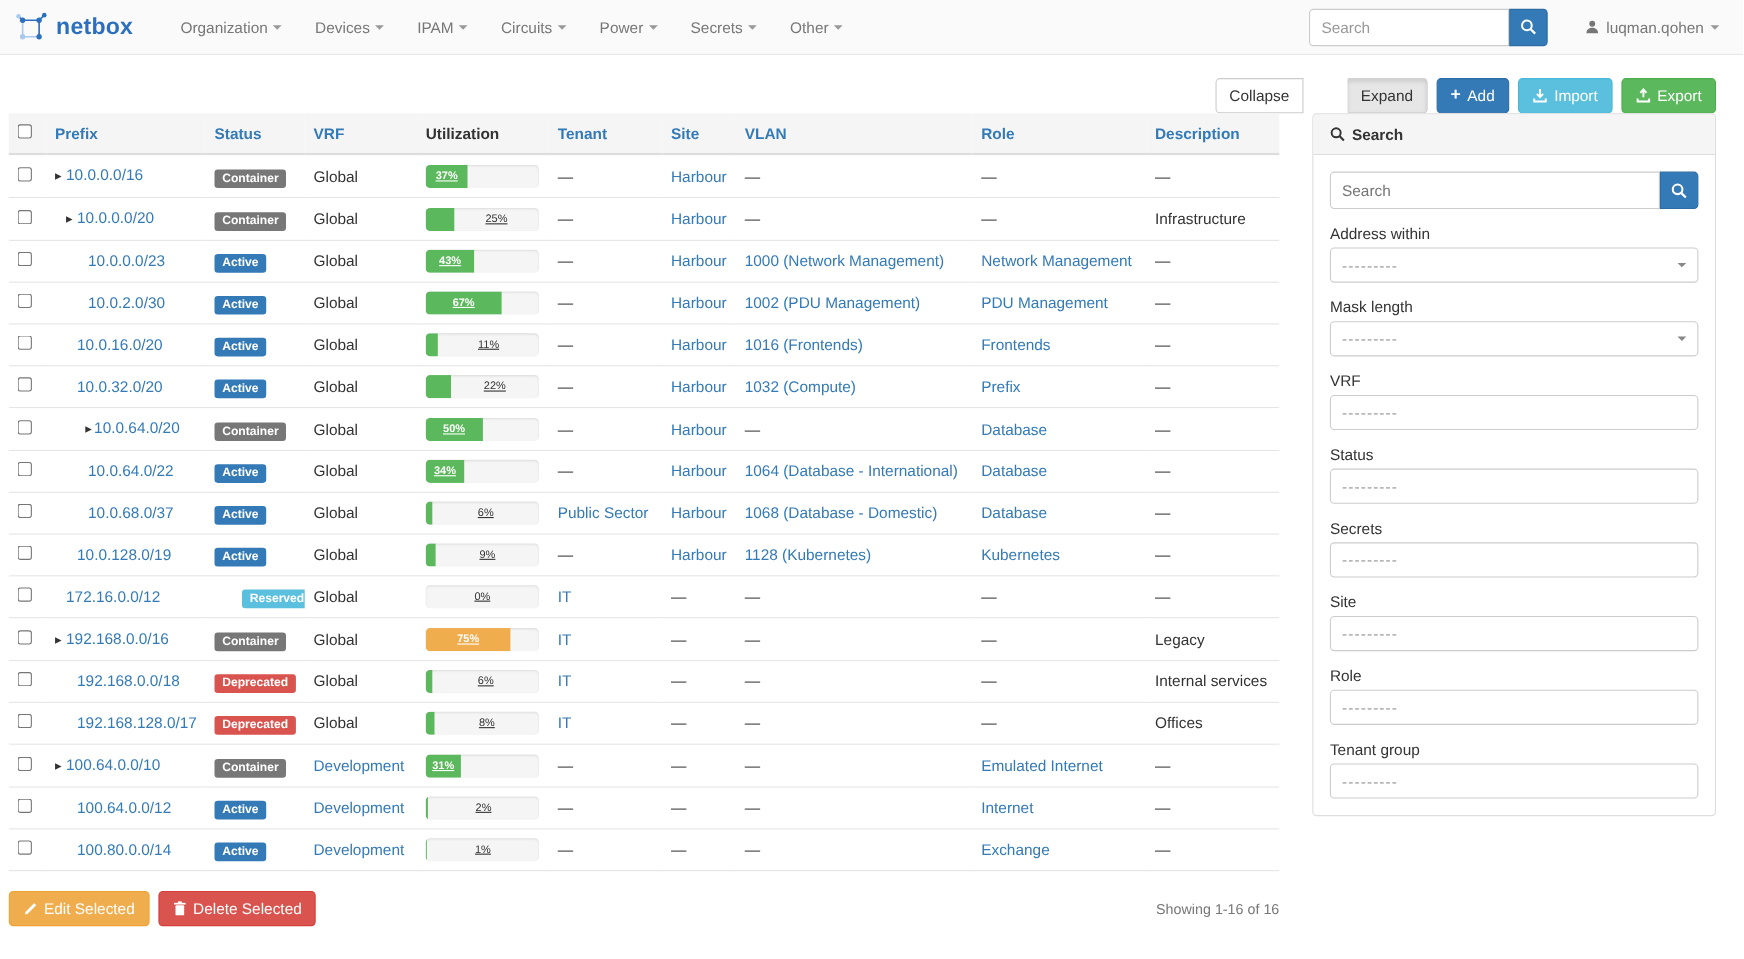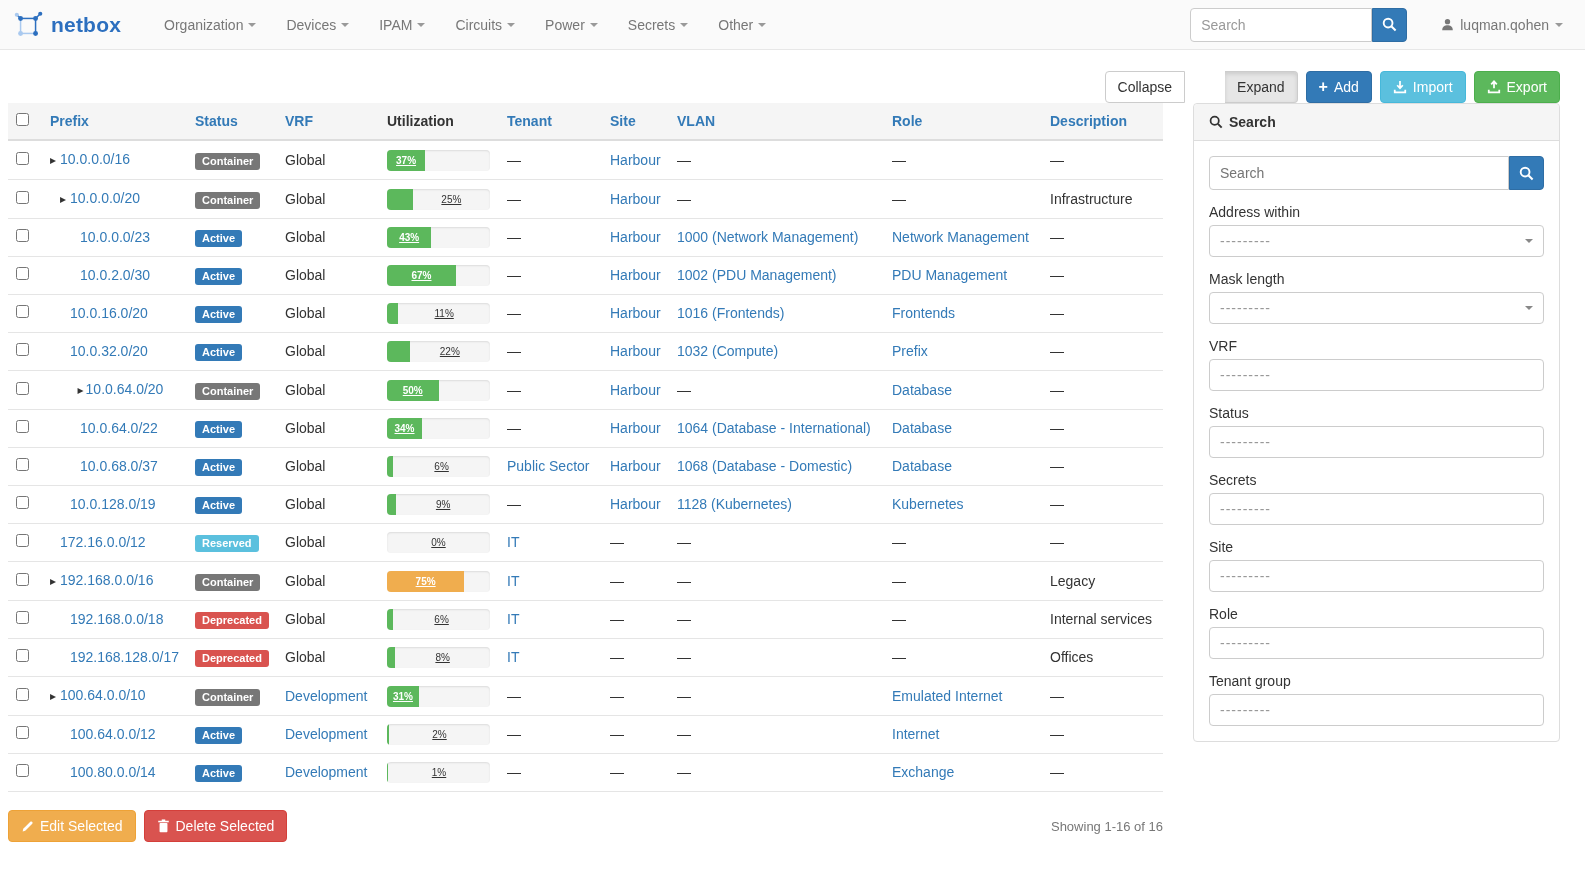--- a/index.html
+++ b/index.html
@@ -62,21 +62,21 @@
     border-bottom:2px solid #ddd; white-space:nowrap;}
   .prefix-table th a{font-weight:bold;}
   .prefix-table th .plain-head{color:#333; font-weight:bold;}
   .prefix-table td{padding:8px; border-bottom:1px solid #e5e5e5; line-height:21px;
     white-space:nowrap; overflow:hidden;}
   .row-caret{color:#333; font-size:12px; display:inline-block; width:10px;}
   .badge{display:inline-block; color:#fff; font-size:11px; font-weight:bold;
     padding:3px 7px; border-radius:3px; line-height:1;}
   .badge-active{background:var(--c-badge-active);}
   .badge-container{background:var(--c-badge-container);}
-  .badge-reserved{background:var(--c-badge-reserved);}
+  .badge-reserved{background:var(--c-badge-reserved);margin-left:25px;}
   .badge-deprecated{background:var(--c-badge-deprecated);}
   .progress{width:103px; height:21px; background:#f5f5f5; border-radius:4px; overflow:hidden;
     display:flex; box-shadow:inset 0 1px 2px rgba(0,0,0,.1);}
   .progress-fill{height:100%; display:flex; align-items:center; justify-content:center;}
   .progress-fill.green{background:var(--c-util-green);}
   .progress-fill.orange{background:var(--c-util-orange);}
   .progress-rest{flex:1; display:flex; align-items:center; justify-content:center;}
   .util-label{font-size:10px; font-weight:bold;text-decoration:underline;}
   .util-label.in{color:#fff;}
   .util-label.out{color:#333; font-weight:normal;}

